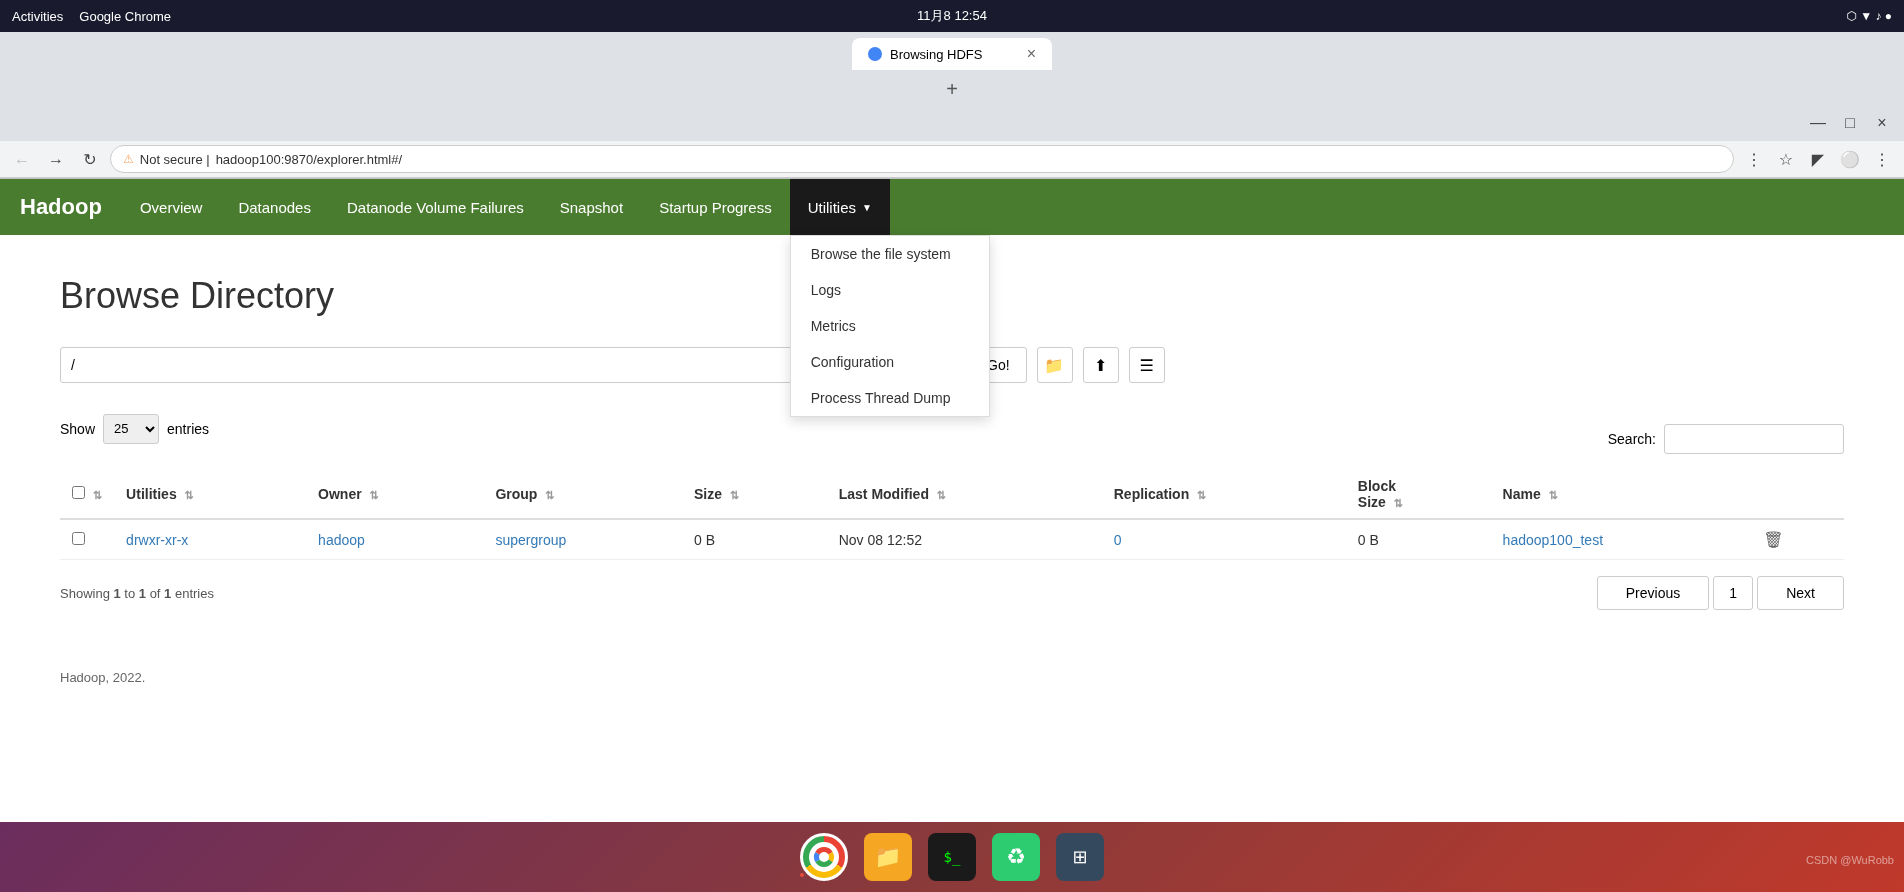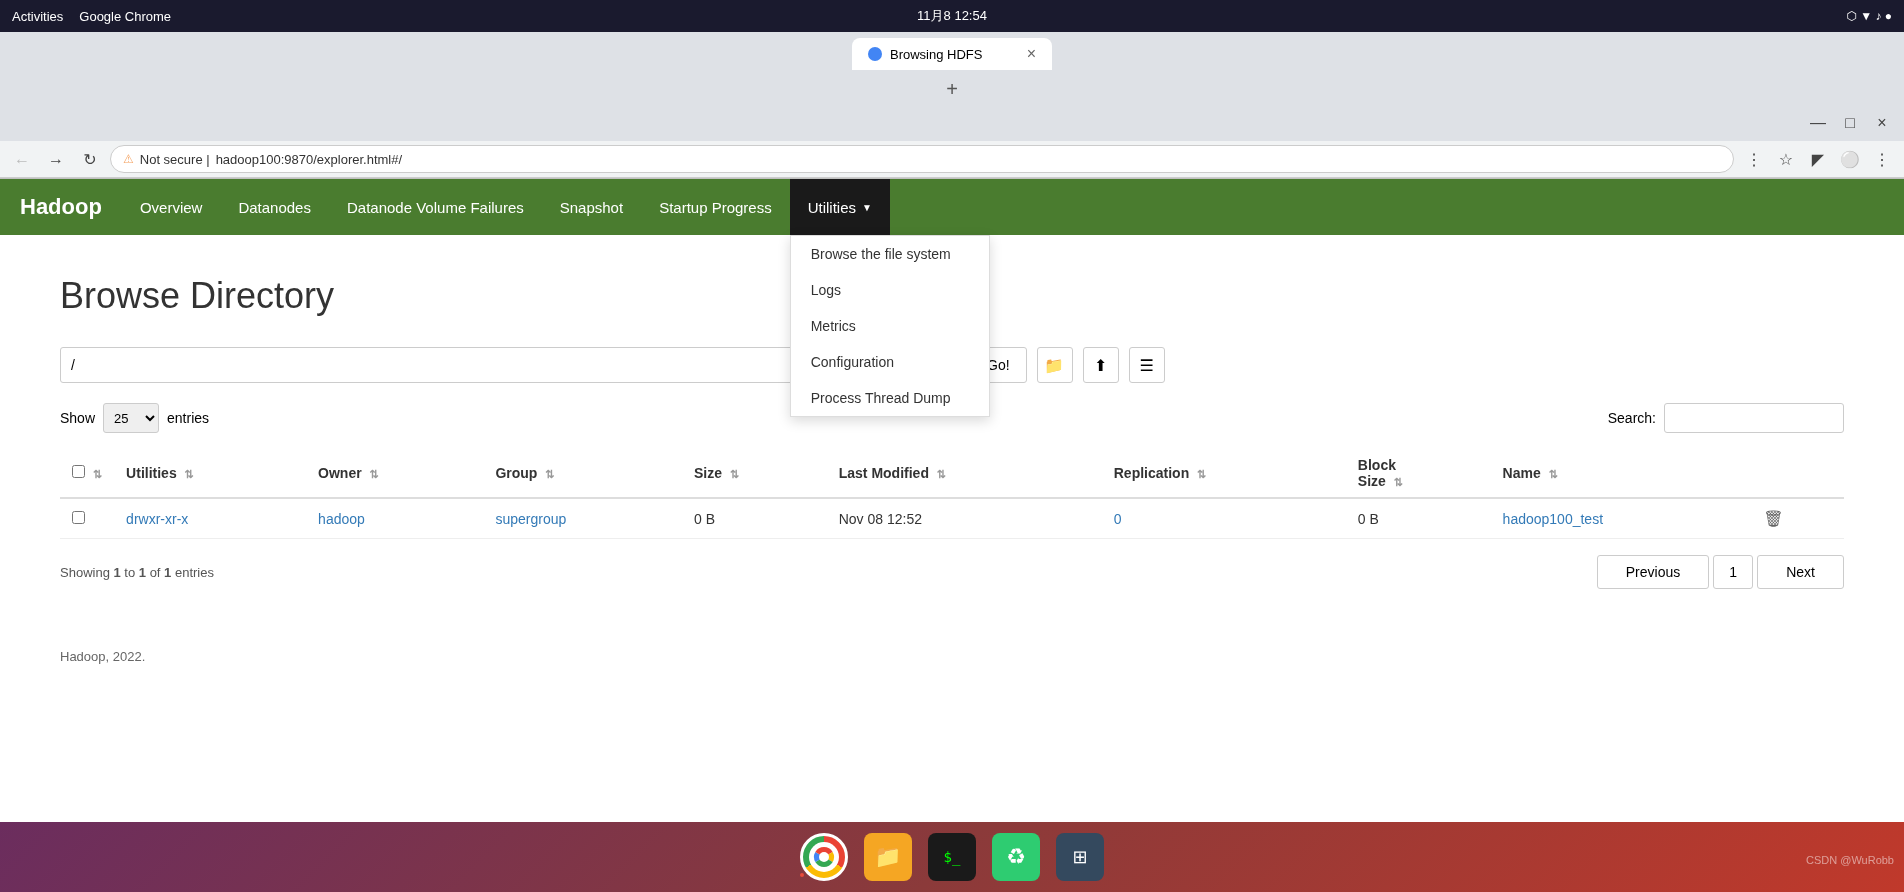--- a/index.html
+++ b/index.html
@@ -211,21 +211,21 @@
       margin-bottom: 16px;
     }
     .show-left { display: flex; align-items: center; gap: 8px; }
     .show-select {
       height: 30px;
       border: 1px solid #ccc;
       padding: 0 6px;
       border-radius: 3px;
       font-size: 13px;
     }
-    .search-row { display: flex; align-items: center; gap: 8px; }
+    .search-row { display: flex; align-items: center; gap: 8px; margin-top: 21px; }
     .search-input {
       height: 30px;
       border: 1px solid #ccc;
       padding: 0 8px;
       border-radius: 3px;
       font-size: 13px;
       width: 180px;
     }
 
     

